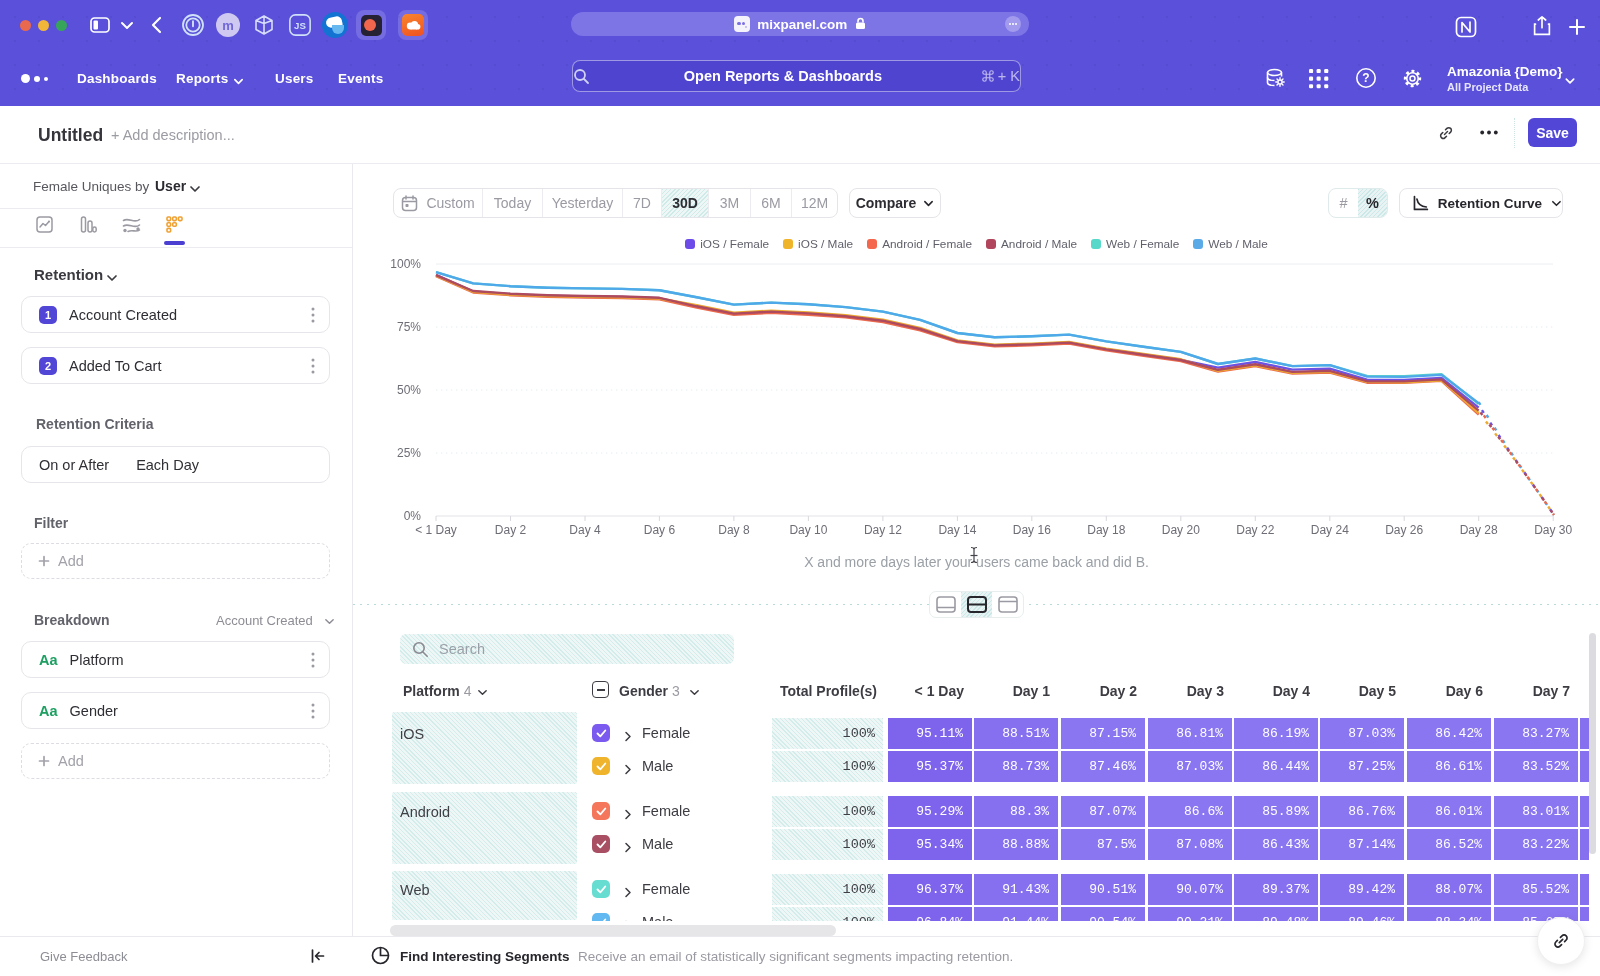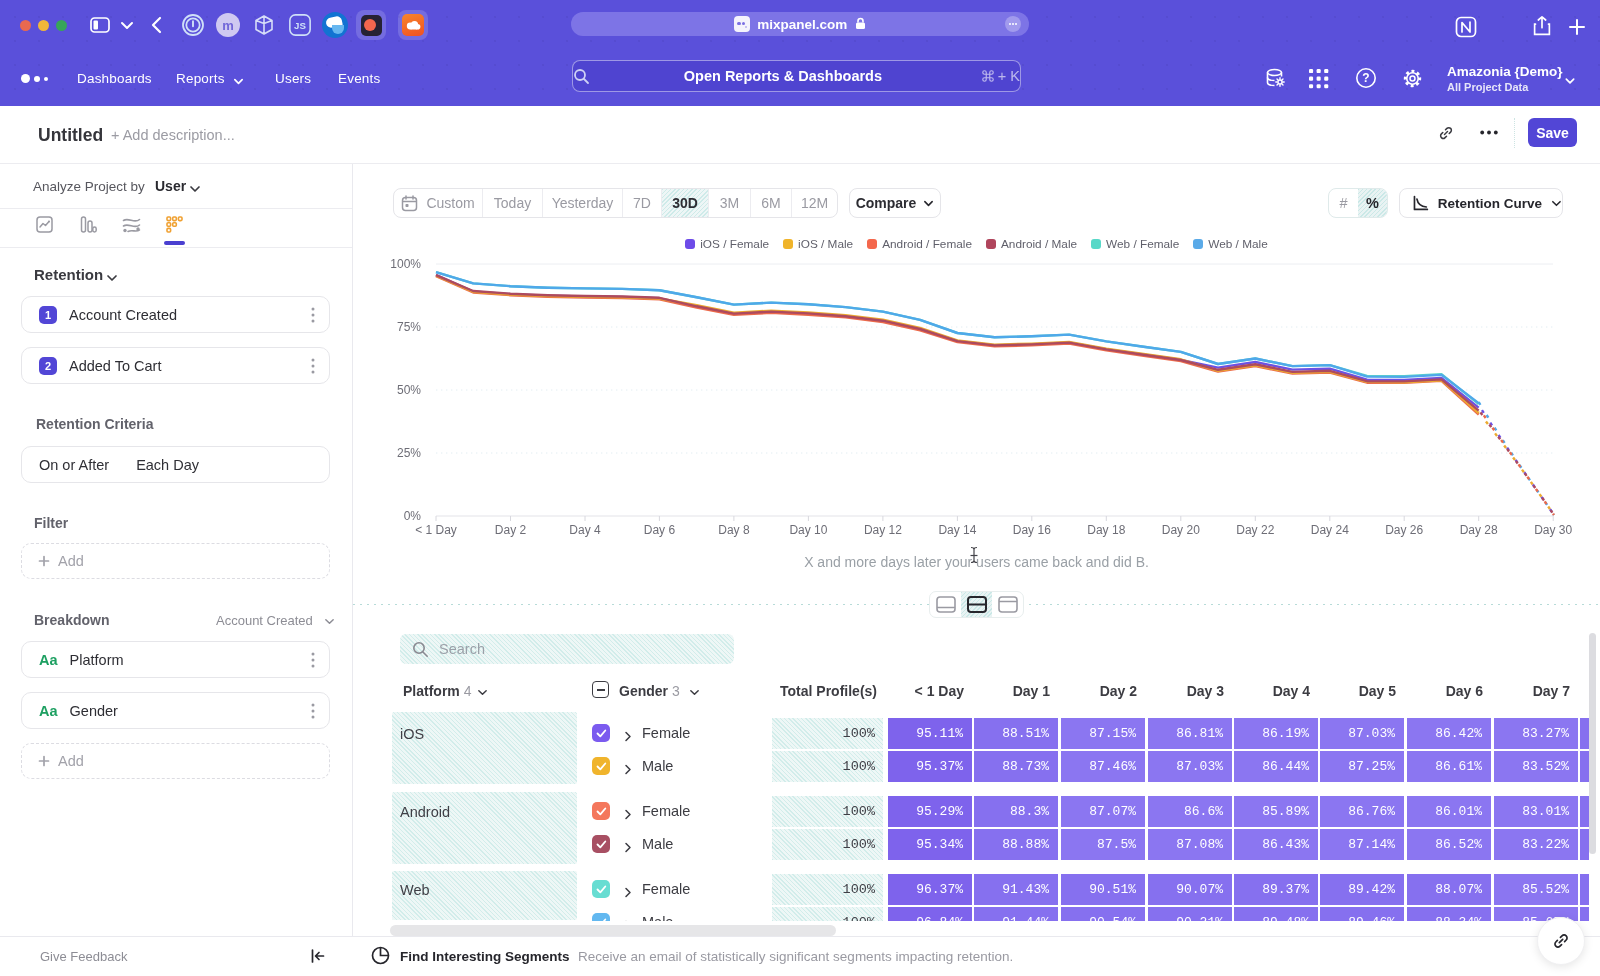--- a/index.html
+++ b/index.html
@@ -7,21 +7,21 @@
 .abs{position:absolute}
 
 .chrome{position:absolute;top:0;left:0;width:1600px;height:106px;background:#5a50da;
  background-image:radial-gradient(rgba(30,20,90,.08) 1px,transparent 1.3px);background-size:24px 24px;background-position:3px 5px;}
 .tl{position:absolute;top:20px;width:11px;height:11px;border-radius:50%}
 .exticon{position:absolute;top:13px;height:24px;display:flex;align-items:center;justify-content:center}
 .extile{position:absolute;top:10px;width:30px;height:30px;border-radius:8px;background:rgba(255,255,255,.16);display:flex;align-items:center;justify-content:center}
 .addr{position:absolute;left:571px;top:12px;width:458px;height:24px;border-radius:12px;background:#7d74e6;display:flex;align-items:center;justify-content:center;color:#fff;font-size:13.5px;font-weight:700}
 .addr .fav{width:16px;height:16px;border-radius:4px;background:#f4f3fc;margin-right:7px;position:relative}
 .addrmenu{position:absolute;right:8px;top:4px;width:16px;height:16px;border-radius:50%;background:rgba(255,255,255,.28);display:flex;align-items:center;justify-content:center}
-.navlink{position:absolute;top:71px;color:#fff;font-size:13.5px;font-weight:400;letter-spacing:.2px}
+.navlink{position:absolute;top:71px;color:#fff;font-size:13.5px;font-weight:700;letter-spacing:.2px}
 .navsearch{position:absolute;left:572px;top:60px;width:449px;height:32px;border-radius:8px;background:#4f44d0;border:1px solid rgba(255,255,255,.45);display:flex;align-items:center;justify-content:space-between;color:#fff;font-size:14.5px;font-weight:700}
 .acct{position:absolute;left:1447px;top:64px;text-align:left;color:#fff;white-space:nowrap}
 .acct .l1{font-size:13.5px;font-weight:700}
 .acct .l2{font-size:11px;font-weight:600;opacity:.85;margin-top:2px}
 
 .titlebar{position:absolute;left:0;top:106px;width:1600px;height:58px;background:#fff;border-bottom:1px solid #ececf0}
 .untitled{position:absolute;left:38px;top:125px;font-size:17.5px;font-weight:700;color:#35353b}
 .adddesc{position:absolute;left:111px;top:127px;font-size:14.5px;color:#9b9ba3}
 .savebtn{position:absolute;left:1528px;top:118px;width:49px;height:29px;border-radius:6px;background:#5246d6;color:#fff;font-size:14px;font-weight:600;display:flex;align-items:center;justify-content:center}
 
@@ -221,21 +221,21 @@
   </svg>
  <svg class="abs" style="left:1480px;top:130px" width="18" height="5" viewBox="0 0 18 5">
     <circle cx="2.2" cy="2.5" r="1.9" fill="#26262c"></circle>
     <circle cx="9" cy="2.5" r="1.9" fill="#26262c"></circle>
     <circle cx="15.8" cy="2.5" r="1.9" fill="#26262c"></circle>
   </svg>
  <div class="abs" style="left:1514px;top:118px;height:30px;border-left:1px dotted #cde4e2"></div>
  <div class="savebtn">Save</div>
 
 <div class="sidebar"></div>
-<div class="abs" style="left:33px;top:179px;font-size:13.5px;color:#57575e">Analyze Project by</div>
+<div class="abs" style="left:33px;top:179px;font-size:13.5px;color:#57575e">Female Uniques by</div>
 <div class="abs" style="left:155px;top:178px;font-size:14px;font-weight:700;color:#2a2a30">User</div>
 <svg class="abs" style="left:189px;top:183px" width="12" height="12" viewBox="0 0 12 12">
     <path d="M2 4l4 4 4-4" fill="none" stroke="#3a3a40" stroke-width="1.7" stroke-linecap="round" stroke-linejoin="round"></path>
   </svg>
 <div class="abs" style="left:0;top:208px;width:352px;border-top:1px solid #ececf0"></div>
 <div class="abs" style="left:0;top:247px;width:352px;border-top:1px solid #ececf0"></div>
 <svg class="abs" style="left:36px;top:216px" width="17" height="17" viewBox="0 0 17 17">
     <rect x="1" y="1" width="15" height="15" rx="3" fill="none" stroke="#9a9aa2" stroke-width="1.5"></rect>
     <path d="M4 11l3-3.5 2.5 2L13 5.5" fill="none" stroke="#9a9aa2" stroke-width="1.5" stroke-linecap="round" stroke-linejoin="round"></path>
     <circle cx="13" cy="5.5" r="1" fill="#9a9aa2"></circle>

